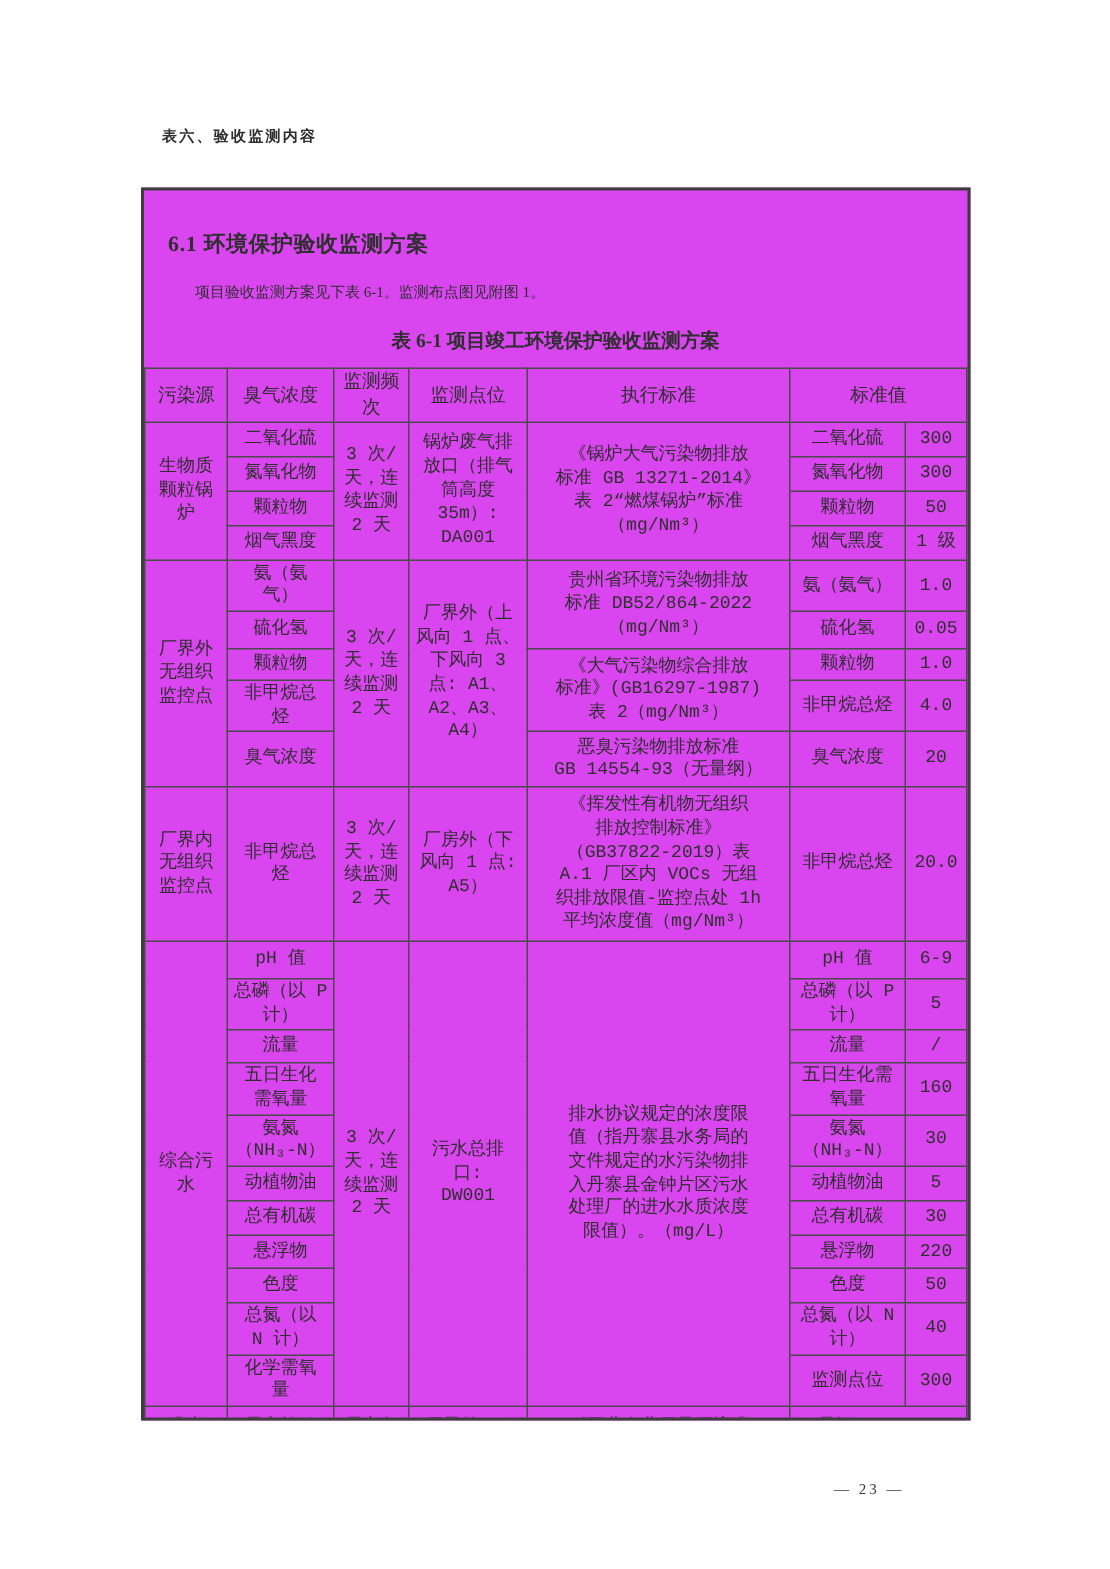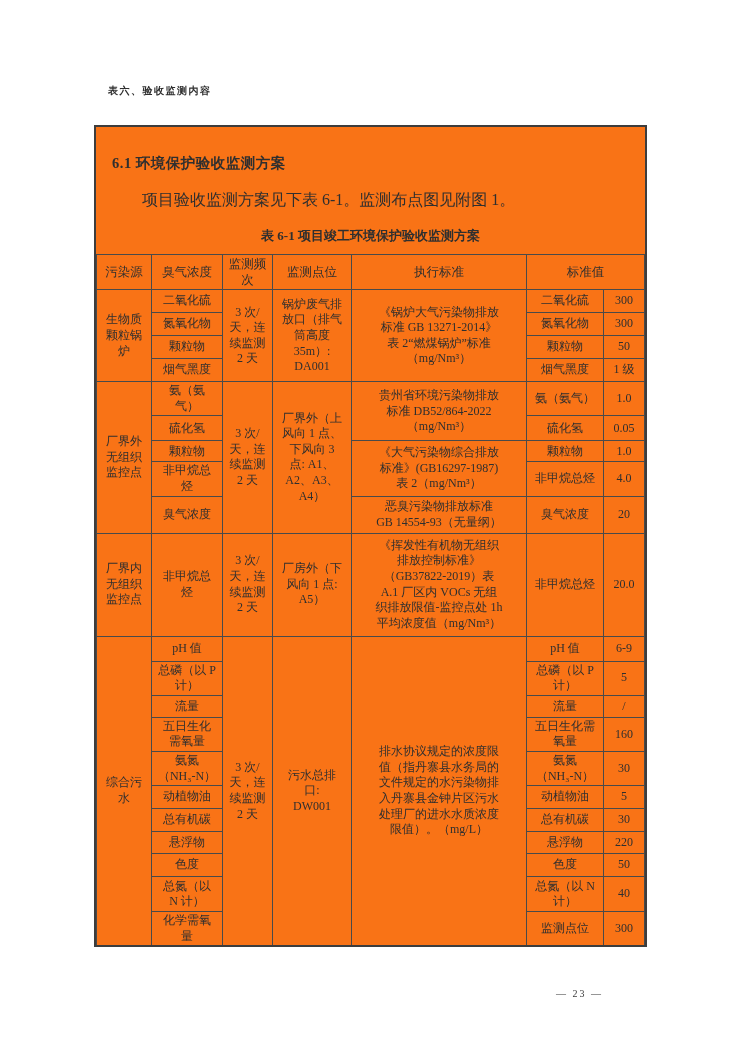--- a/index.html
+++ b/index.html
@@ -13,45 +13,46 @@
   }
   .doc-title {
     position:absolute; left:108px; top:84px;
     font-size:10px; font-weight:bold; letter-spacing:1.5px;
   }
   .frame {
     position:absolute; left:94px; top:125px;
     width:553px; height:822px;
     box-sizing:border-box;
     border:2px solid #3d3d3d;
-    background:#f97316;
+    background:#d946ef;
     overflow:hidden;
   }
   .section-heading {
     margin:28px 0 0 16px;
     font-size:14.5px; font-weight:bold; line-height:1.2;
     letter-spacing:0.5px;
   }
   .intro {
     margin:17px 20px 0 14px;
-    font-size:16px; line-height:1.4;
+    font-size:10px; line-height:1.4;
     text-indent:2em;
   }
   .table-caption {
     margin:15px 0 0 0;
     text-align:center;
     font-size:13px; font-weight:bold;
   }
   table.monitor {
     border-collapse:collapse;
     table-layout:fixed;
     width:548px;
     margin:9px auto 0 auto;
     font-size:12px;
     color:#2f2f2f;
+    font-family:Liberation Mono, monospace;
   }
   table.monitor th, table.monitor td {
     border:1px solid #4a4a4a;
     text-align:center;
     vertical-align:middle;
     padding:1px 2px;
     white-space:pre-line;
     line-height:1.3;
     overflow:hidden;
     font-weight:normal;

